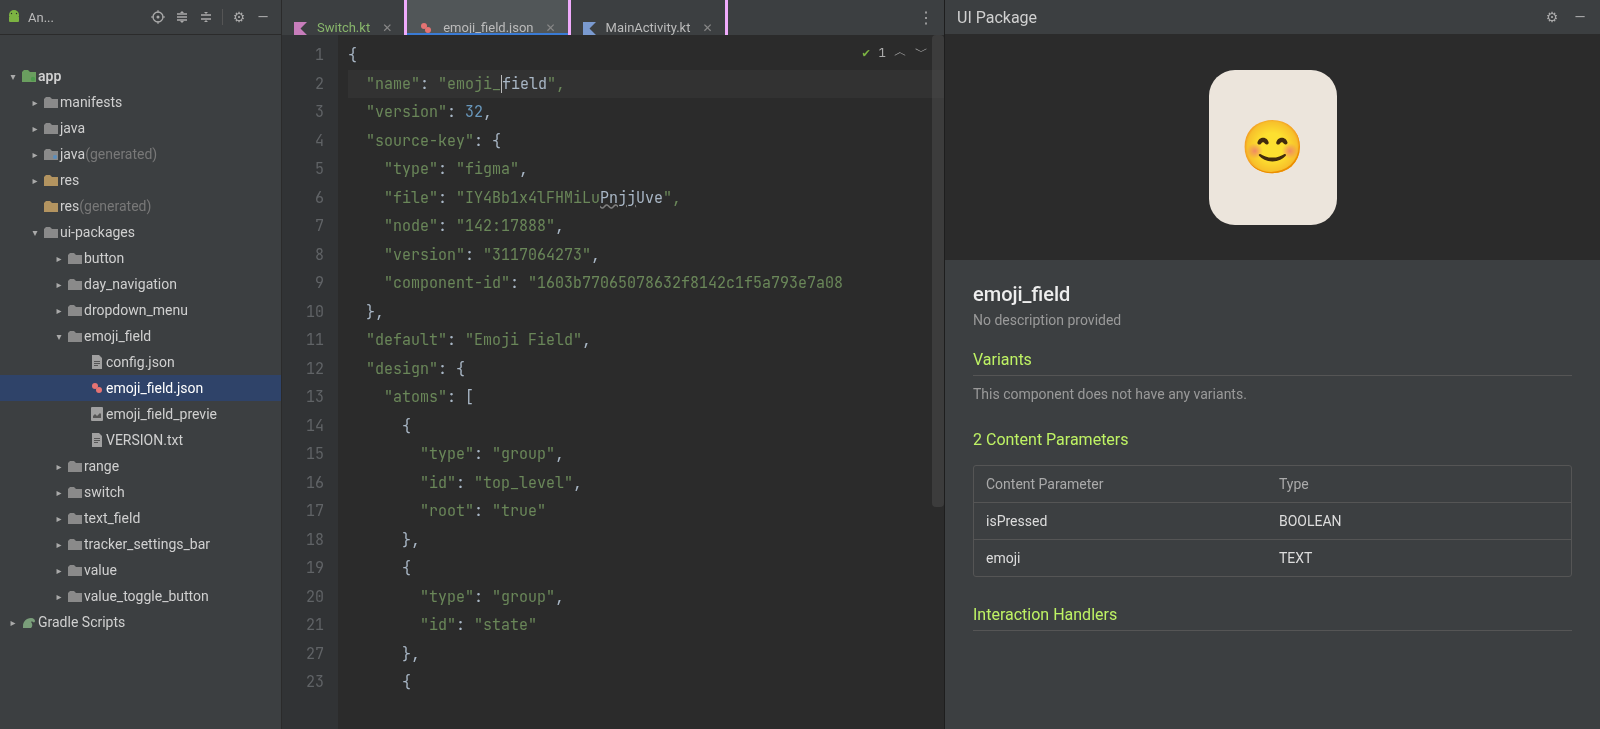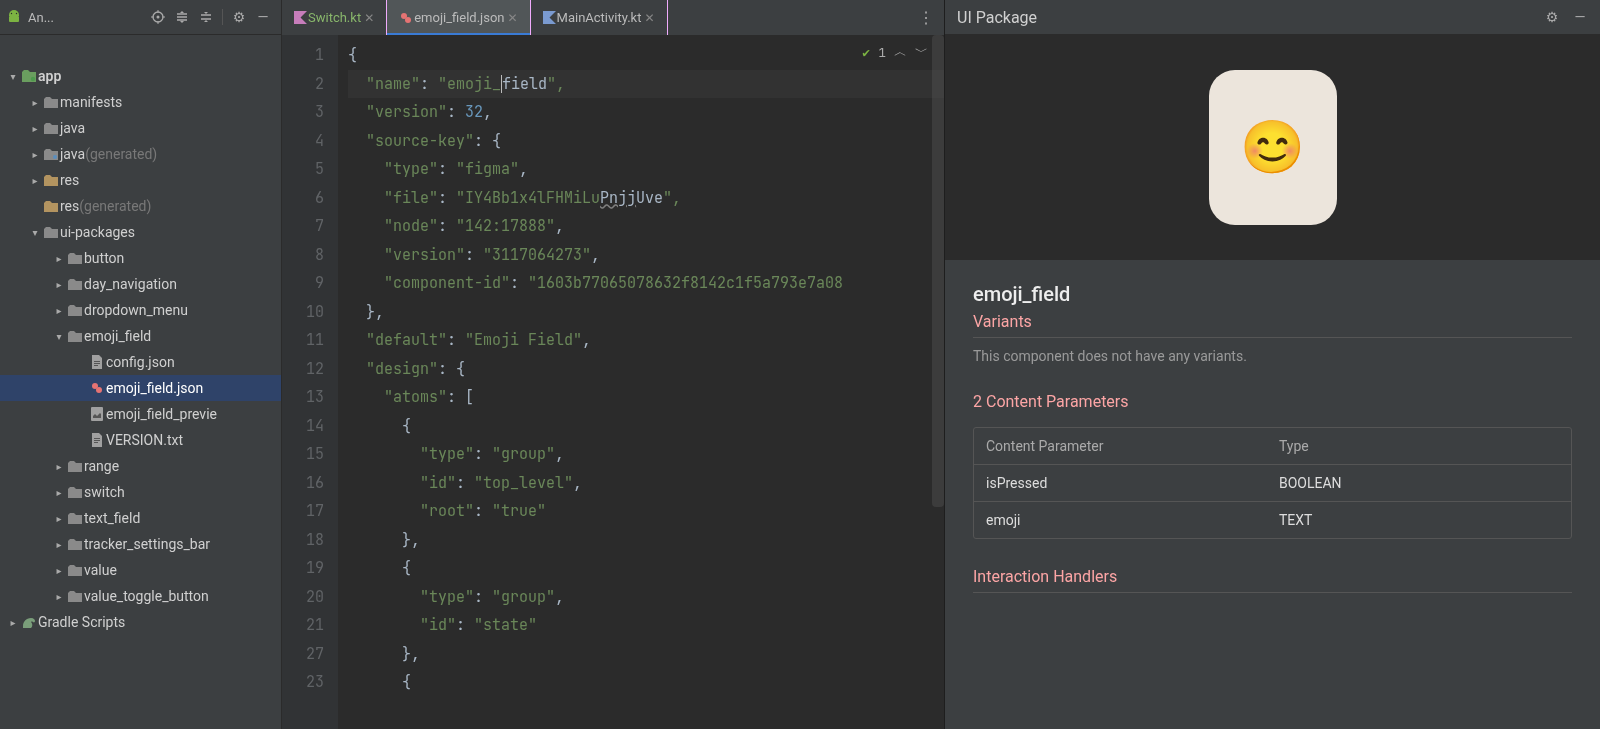--- a/index.html
+++ b/index.html
@@ -19,21 +19,21 @@
   .row .chev { width: 14px; text-align: center; color: #aaa; font-size: 10px; }
   .row .ticon { width: 18px; display: inline-flex; align-items: center; justify-content: center; }
   .row .label { color: #d0d0d0; }
   .row .muted { color: #787878; }
   .row.selected { background: #2f4369; }
   .row.selected .label { color: #fff; }
 
   
   .editor { flex: 1; display: flex; flex-direction: column; background: #2b2b2b; border-right: 1px solid #1e1e1e; min-width: 0; }
   .tabs { height: 35px; background: #3c3f41; display: flex; align-items: stretch; }
-  .tab { display: flex; align-items: center; gap: 1px; padding: 0 12px; font-size: 13px; color: #bbb; border-right: 1px solid #f0abfc; position: relative; }
+  .tab { display: flex; align-items: flex-end; gap: 10px; padding: 0 12px; font-size: 13px; color: #bbb; border-right: 3px solid #f0abfc; position: relative; }
   .tab.active { background: #515658; }
   .tab.active::after { content: ""; position: absolute; left: 0; right: 0; bottom: 0; height: 2px; background: #3a7bd5; }
   .tab .close { color: #888; font-size: 12px; margin-left: 2px; }
   .tabs-end { margin-left: auto; display: flex; align-items: center; padding-right: 10px; gap: 10px; color: #aaa; }
 
   .code-area { flex: 1; display: flex; font-family: "JetBrains Mono", Menlo, Consolas, monospace; font-size: 15px; position: relative; }
   .gutter { width: 56px; text-align: right; padding: 6px 14px 6px 6px; background: #313335; color: #606366; user-select: none; }
   .gutter div { height: 28.5px; line-height: 28.5px; }
   .code { flex: 1; padding: 6px 0 6px 10px; position: relative; overflow: hidden; }
   .code .line { height: 28.5px; line-height: 28.5px; white-space: pre; color: #a9b7c6; }
@@ -53,21 +53,21 @@
   .panel-title { font-size: 16px; color: #d0d0d0; flex: 1; }
   .panel-actions { display: flex; gap: 12px; color: #aaa; }
 
   .preview { height: 225px; background: #2b2b2b; display: flex; align-items: center; justify-content: center; }
   .emoji-card { width: 128px; height: 155px; background: #ece5dc; border-radius: 26px; display: flex; align-items: center; justify-content: center; font-size: 52px; }
 
   .panel-body { flex: 1; padding: 22px 28px; overflow: hidden; }
   .pkg-name { font-size: 20px; color: #eee; font-weight: 500; margin-bottom: 6px; }
   .pkg-desc { font-size: 14px; color: #9a9a9a; margin-bottom: 22px; }
 
-  .sect-title { font-size: 16px; color: #fca5a5; border-bottom: 1px solid #555; padding-bottom: 6px; margin-bottom: 10px; }
+  .sect-title { font-size: 16px; color: #bef264; border-bottom: 1px solid #555; padding-bottom: 6px; margin-bottom: 10px; }
   .sect-body { font-size: 14px; color: #9a9a9a; margin-bottom: 28px; }
 
   .param-table { border: 1px solid #555; border-radius: 3px; margin-bottom: 28px; font-size: 14px; }
   .param-headrow { display: flex; color: #aaa; padding: 10px 12px; }
   .param-row { display: flex; color: #ddd; border-top: 1px solid #555; padding: 10px 12px; }
   .col-a { flex: 1; }
   .col-b { width: 280px; }
 
   
   svg { display: block; }
@@ -430,20 +430,21 @@
         <span class="hicon">—</span>
       </div>
     </div>
     <div class="preview">
       <div class="emoji-card">
         <span>😊</span>
       </div>
     </div>
     <div class="panel-body">
       <div class="pkg-name">emoji_field</div>
+      <div class="pkg-desc">No description provided</div>
 
       <div class="sect-title">Variants</div>
       <div class="sect-body">This component does not have any variants.</div>
 
       <div class="sect-title" style="border-bottom:none">2 Content Parameters</div>
       <div class="param-table">
         <div class="param-headrow">
           <div class="col-a">Content Parameter</div>
           <div class="col-b">Type</div>
         </div>

